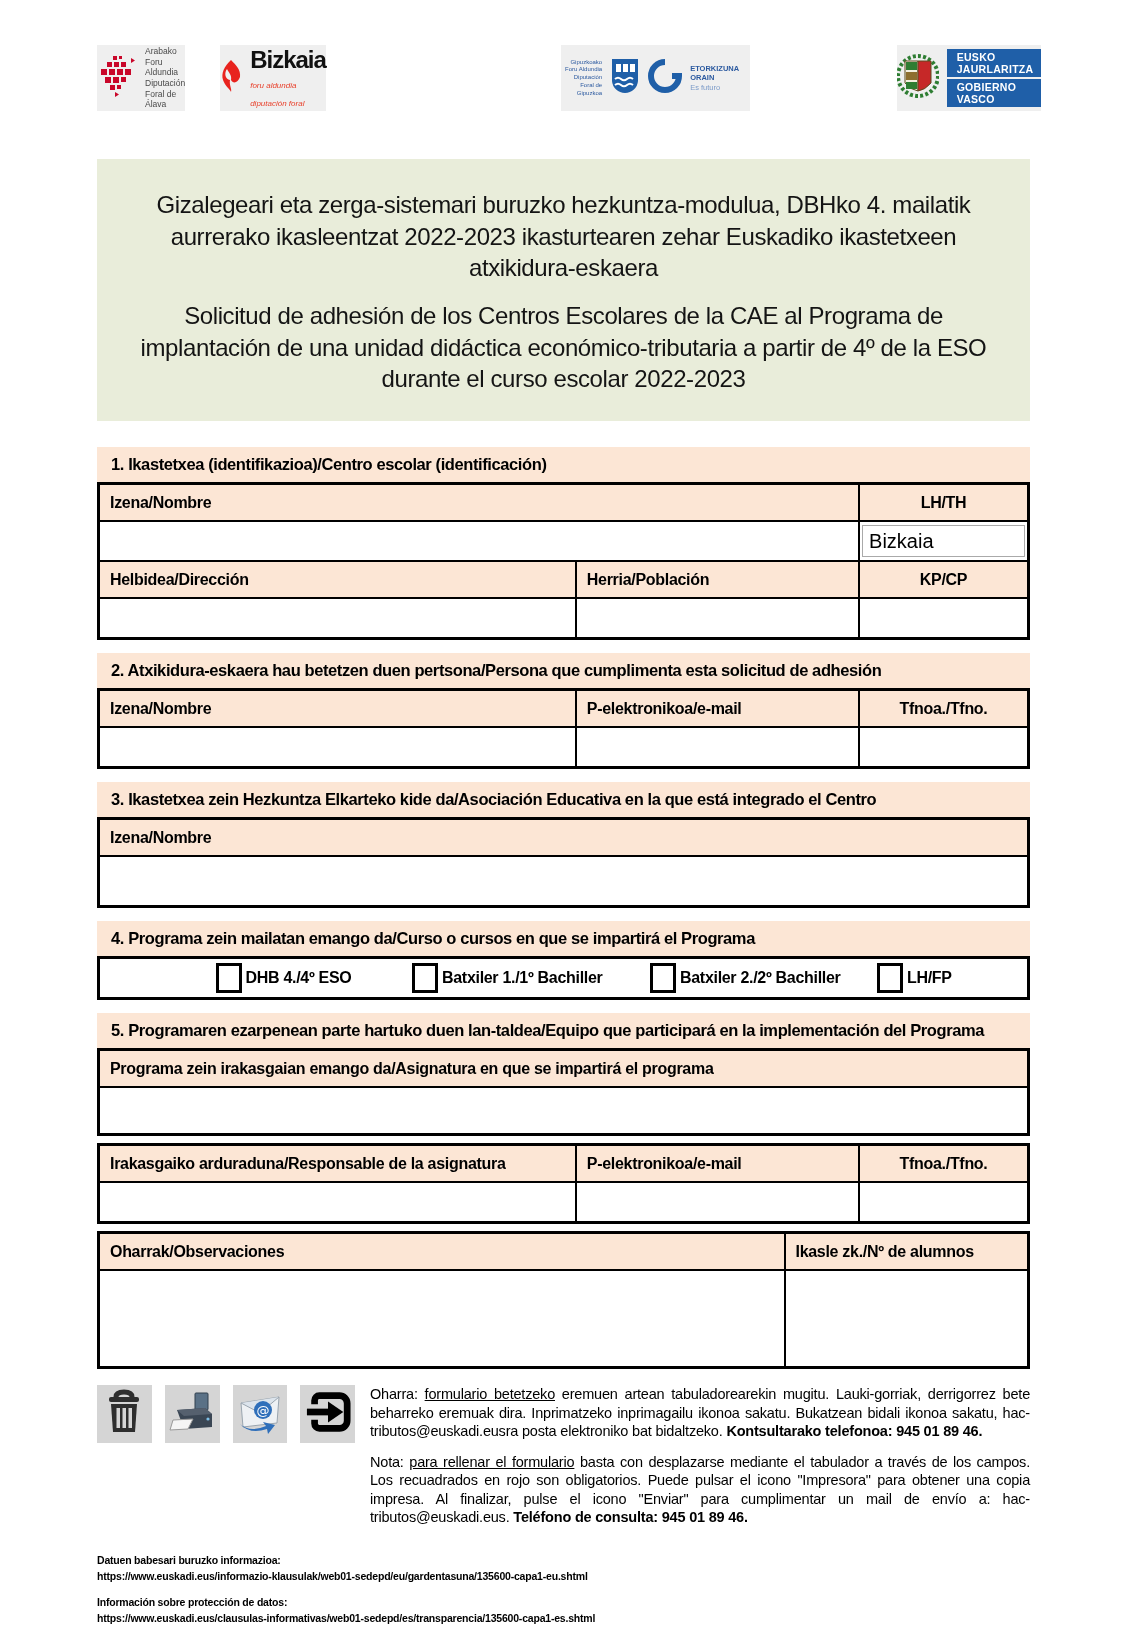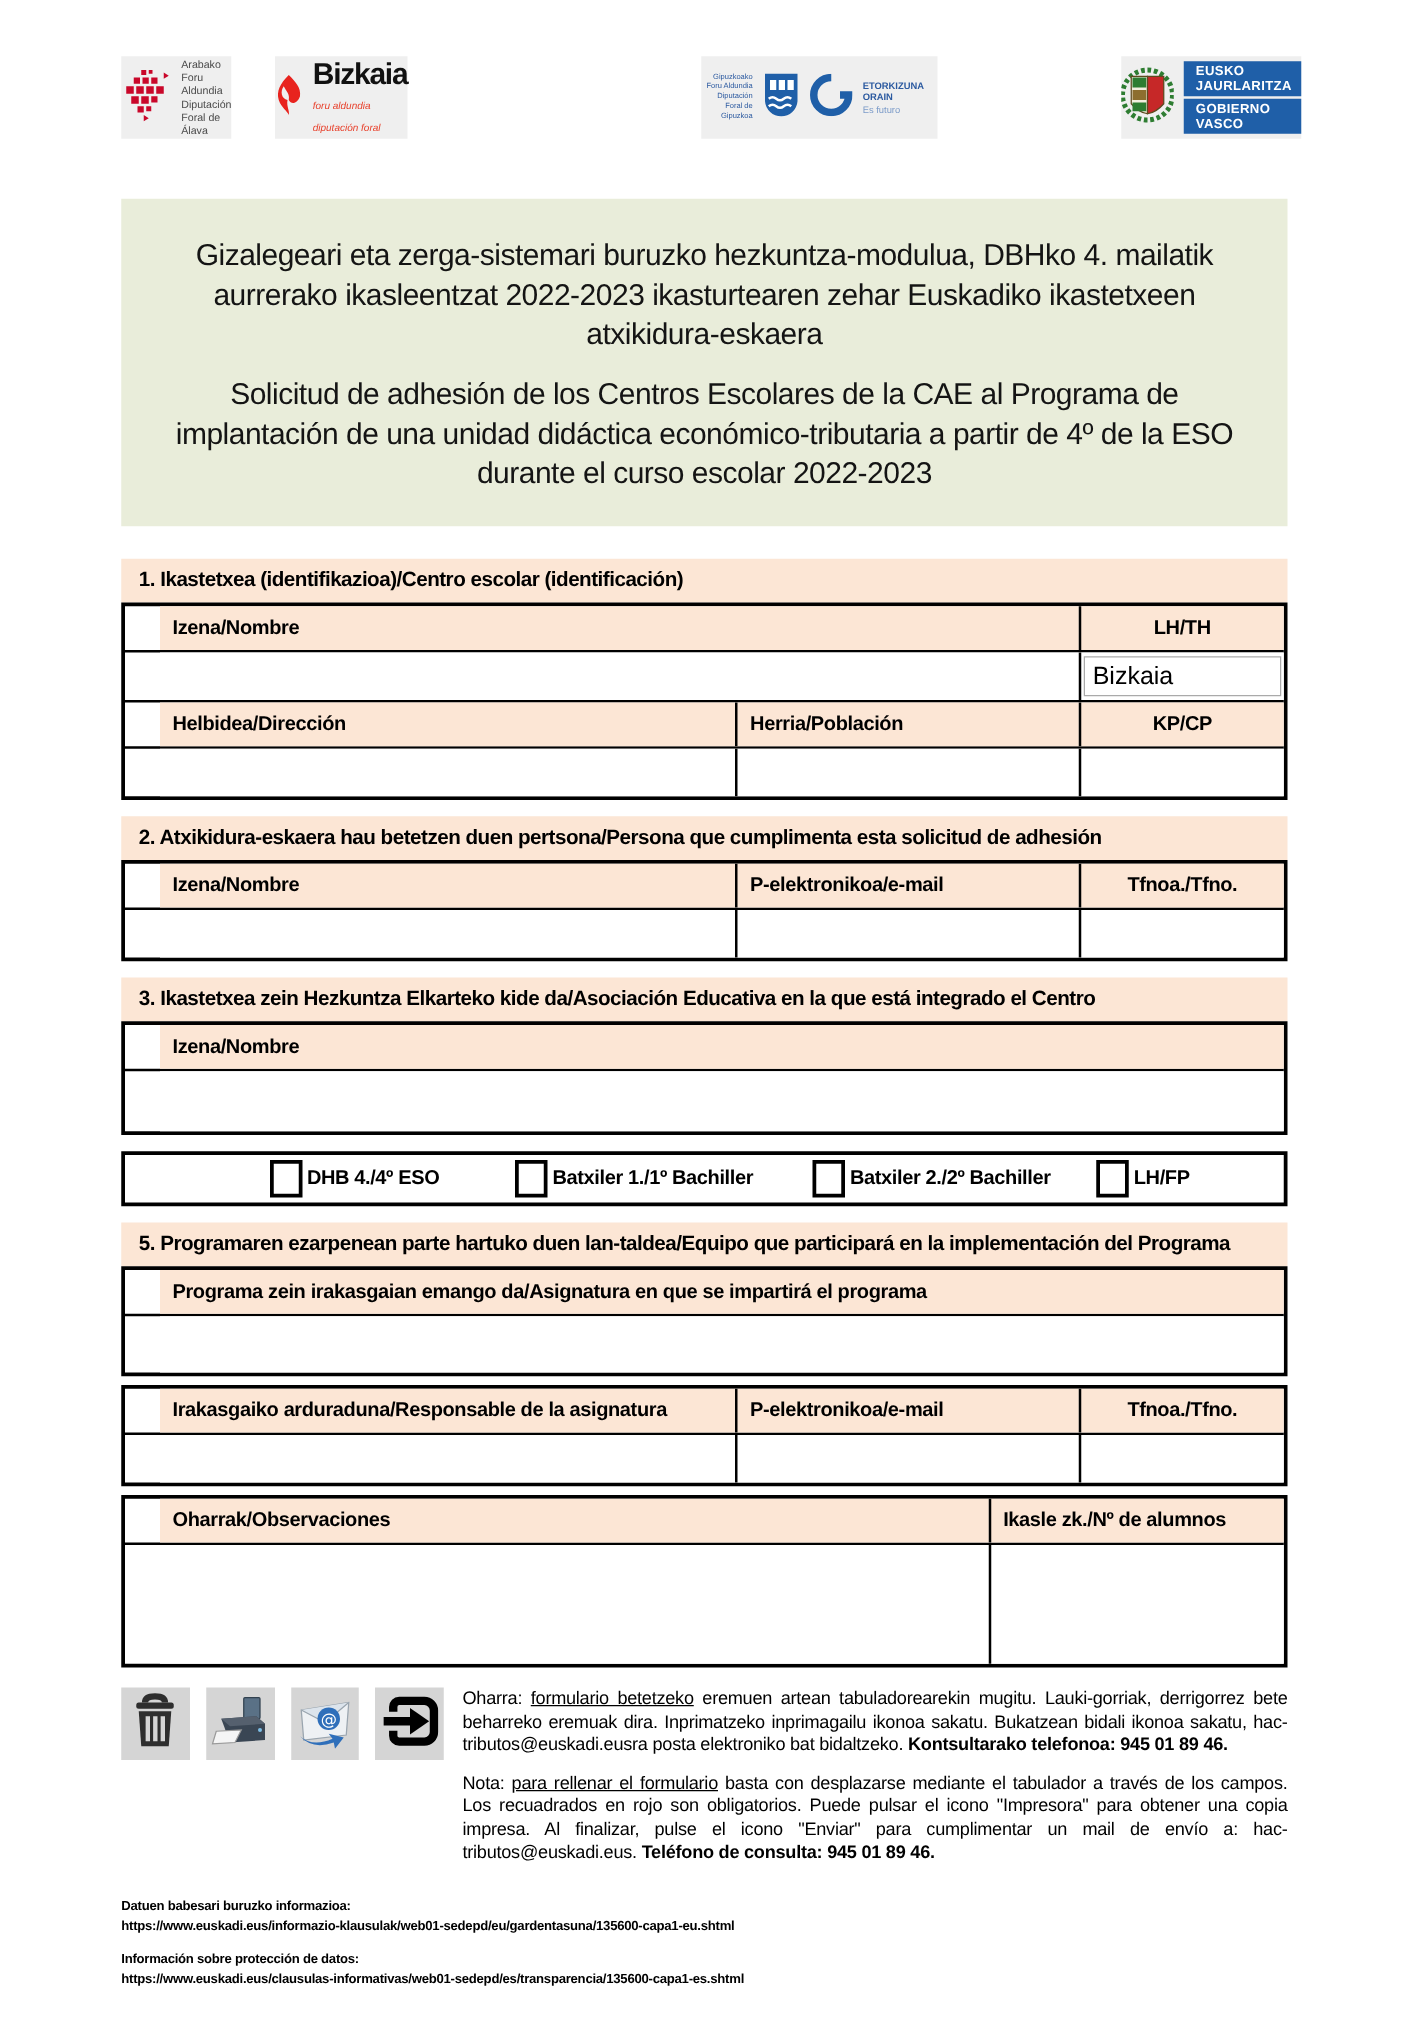--- a/index.html
+++ b/index.html
@@ -23,21 +23,21 @@
 
   
   .title-block { background:#e9edda; padding:30px 28px 26px 28px; text-align:center; margin-bottom:26px; }
   .title-eu, .title-es { font-size:24px; font-weight:normal; line-height:1.32; letter-spacing:-0.4px; color:#141414; }
   .title-es { margin-top:16px; }
 
   
   .sec-bar { background:#fce6d5; font-weight:bold; font-size:16.5px; letter-spacing:-0.4px;
              padding:8px 0 8px 14px; }
   .tbl { border:3px solid #000; }
-  .trow { display:flex; border-top:2px solid #000;padding-left:28px; }
+  .trow { display:flex; border-top:2px solid #000; }
   .trow:first-child { border-top:none; }
   .cell { border-left:2px solid #000; min-height:35px; display:flex; align-items:center;
           padding:6px 10px; font-size:16px; letter-spacing:-0.3px; }
   .cell:first-child { border-left:none; }
   .lab { background:#fce6d5; font-weight:bold; }
   .ctr { justify-content:center; text-align:center; }
   .inp { background:#fff; min-height:38px; }
   .combo { border:1px solid #aaa; width:100%; height:32px; display:flex; align-items:center;
            padding-left:6px; font-size:20px; letter-spacing:0; font-weight:normal; }
   .w-name { width:763px; } .w-lh { width:170px; }
@@ -212,20 +212,21 @@
     <div class="trow">
       <div class="cell lab" style="width:100%">Izena/Nombre</div>
     </div>
     <div class="trow">
       <div class="cell inp" style="width:100%; min-height:48px"></div>
     </div>
   </div>
 
   <div class="gap"></div>
 
+  <div class="sec-bar">4. Programa zein mailatan emango da/Curso o cursos en que se impartirá el Programa</div>
   <div class="cb-row">
     <div class="cb-item">
       <span class="cb-box"></span>
       <span class="cb-lab">DHB 4./4º ESO</span>
     </div>
     <div class="cb-item">
       <span class="cb-box"></span>
       <span class="cb-lab">Batxiler 1./1º Bachiller</span>
     </div>
     <div class="cb-item">

